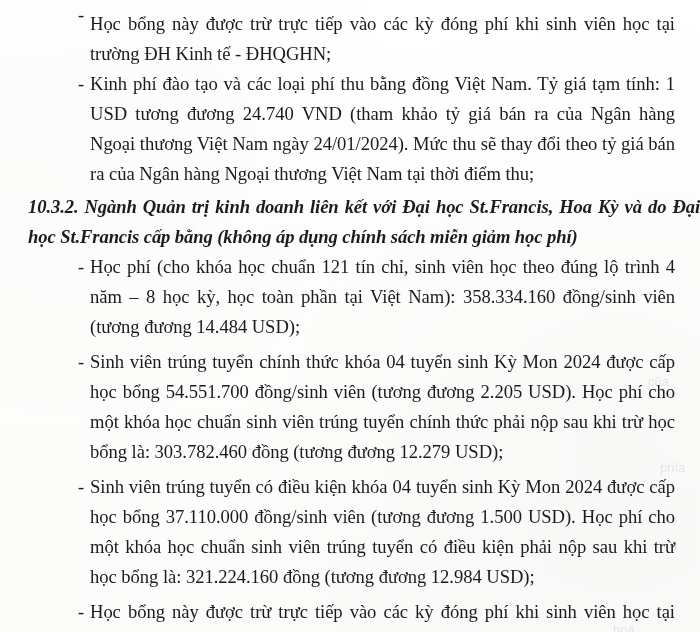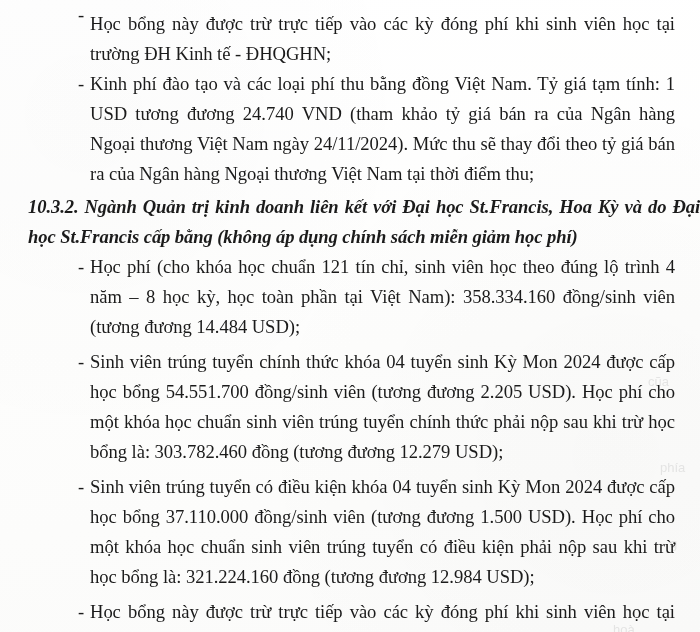--- a/index.html
+++ b/index.html
@@ -96,21 +96,21 @@
   <div class="artifact" style="left:613px; top:594px;">hoà</div>
   <div class="artifact" style="left:670px; top:508px;">g</div>
 
   <div class="content">
 
     <p class="bullet first-block">
       <span class="dash">-</span><span>Học bổng này được trừ trực tiếp vào các kỳ đóng phí khi sinh viên học tại trường ĐH Kinh tế - ĐHQGHN;</span>
     </p>
 
     <p class="bullet">
-      <span class="dash">-</span><span>Kinh phí đào tạo và các loại phí thu bằng đồng Việt Nam. Tỷ giá tạm tính: 1 USD tương đương 24.740 VND (tham khảo tỷ giá bán ra của Ngân hàng Ngoại thương Việt Nam ngày 24/11/2024). Mức thu sẽ thay đổi theo tỷ giá bán ra của Ngân hàng Ngoại thương Việt Nam tại thời điểm thu;</span>
+      <span class="dash">-</span><span>Kinh phí đào tạo và các loại phí thu bằng đồng Việt Nam. Tỷ giá tạm tính: 1 USD tương đương 24.740 VND (tham khảo tỷ giá bán ra của Ngân hàng Ngoại thương Việt Nam ngày 24/01/2024). Mức thu sẽ thay đổi theo tỷ giá bán ra của Ngân hàng Ngoại thương Việt Nam tại thời điểm thu;</span>
     </p>
 
     <p class="heading">10.3.2. Ngành Quản trị kinh doanh liên kết với Đại học St.Francis, Hoa Kỳ và do Đại học St.Francis cấp bằng (không áp dụng chính sách miễn giảm học phí)</p>
 
     <p class="bullet">
       <span class="dash">-</span><span>Học phí (cho khóa học chuẩn 121 tín chỉ, sinh viên học theo đúng lộ trình 4 năm – 8 học kỳ, học toàn phần tại Việt Nam): 358.334.160 đồng/sinh viên (tương đương 14.484 USD);</span>
     </p>
 
     <p class="bullet gap-before">
       <span class="dash">-</span><span>Sinh viên trúng tuyển chính thức khóa 04 tuyển sinh Kỳ Mon 2024 được cấp học bổng 54.551.700 đồng/sinh viên (tương đương 2.205 USD). Học phí cho một khóa học chuẩn sinh viên trúng tuyển chính thức phải nộp sau khi trừ học bổng là: 303.782.460 đồng (tương đương 12.279 USD);</span>

